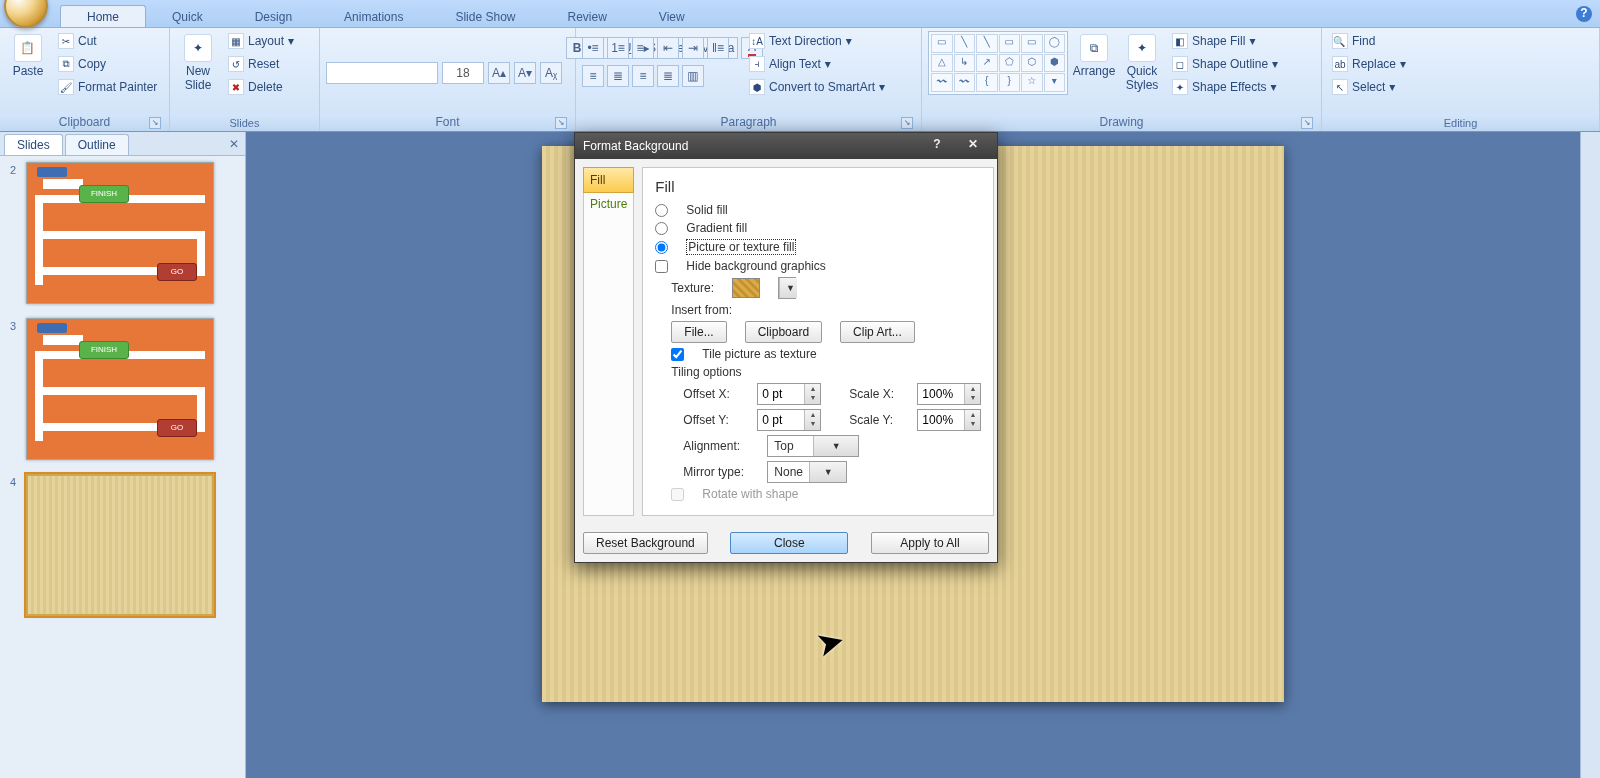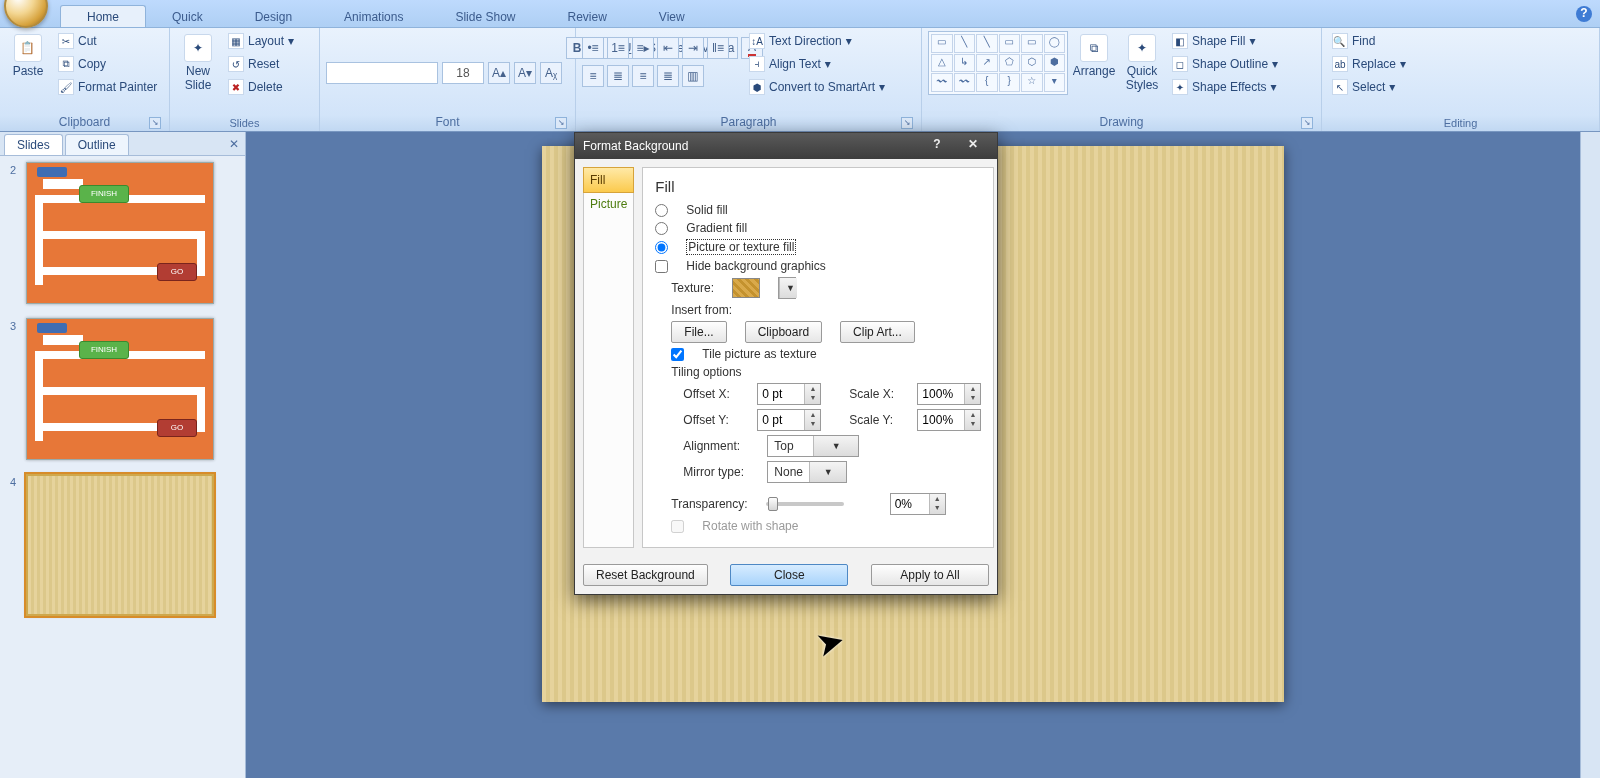--- a/index.html
+++ b/index.html
@@ -407,31 +407,20 @@
           </span>
       </div>
       <div class="row indent2">
         <span class="lbl" style="width:66px">Mirror type:</span>
         <span class="field combo" style="width:80px">
             <span>None</span>
             <span class="dd">▼</span>
           </span>
       </div>
 
-      <div class="row indent" style="margin-top:10px">
-        <span class="lbl">Transparency:</span>
-        <span class="slider">
-            <span class="handle"></span>
-          </span>
-        <span style="width:10px"></span>
-        <span class="field spin" style="width:56px">
-            <input value="0%" style="">
-            <span class="ar">▲<br>▼</span>
-          </span>
-      </div>
       <div class="row indent dim">
           <input type="checkbox" disabled="" style="">
           <span>Rotate with shape</span>
         </div>
     </div>
   </div>
   <div class="dlg-footer">
     <span class="btn">Reset Background</span>
     <span class="btn primary">Close</span>
     <span class="btn">Apply to All</span>

